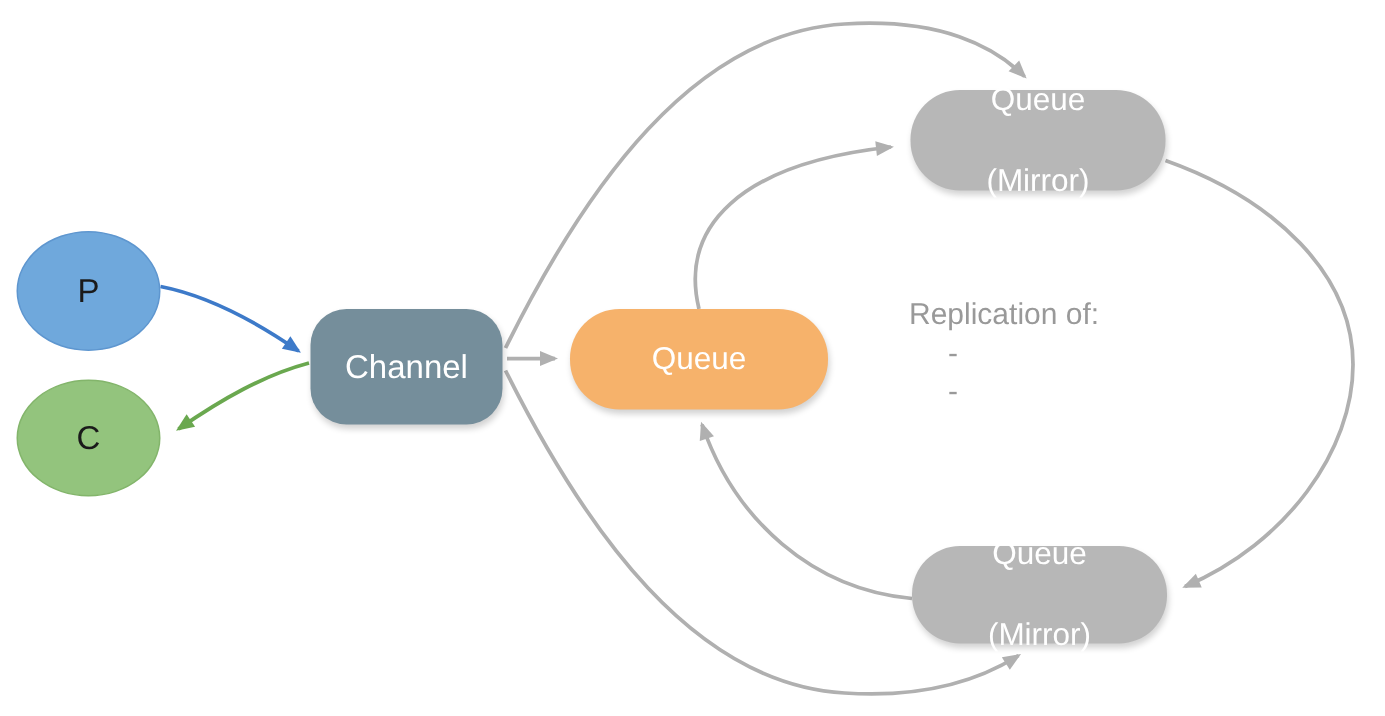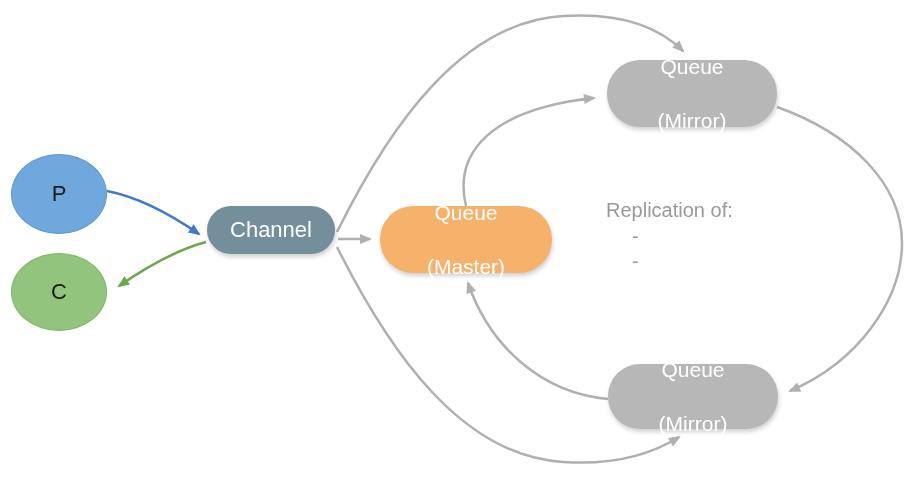--- a/index.html
+++ b/index.html
@@ -31,21 +31,21 @@
   .ellipse.consumer{
     left:11px;top:253px;width:96px;height:78px;
     background:#93c47d;border:1px solid #83b56b;
   }
   .pill{
     color:#ffffff;
     box-shadow:1px 3px 4px rgba(0,0,0,0.18);
   }
   .pill .line{display:block;line-height:26px;}
   .channel{
-    left:207px;top:206px;width:128px;height:48px;
+    left:207px;top:206px;width:128px;height:77px;
     background:#758e9b;border-radius:24px;
     font-size:22px;
   }
   .master{
     left:380px;top:206px;width:172px;height:67px;
     background:#f6b26b;border-radius:33px;
     font-size:21px;
   }
   .mirror-top{
     left:607px;top:60px;width:170px;height:67px;
@@ -101,21 +101,20 @@
   <div class="node ellipse consumer">
     <span>C</span>
   </div>
 
   <div class="node pill channel">
     <span>Channel</span>
   </div>
 
   <div class="node pill master">
     <span class="line">Queue</span>
-    <span class="line">(Master)</span>
   </div>
 
   <div class="node pill mirror-top">
     <span class="line">Queue</span>
     <span class="line">(Mirror)</span>
   </div>
 
   <div class="node pill mirror-bottom">
     <span class="line">Queue</span>
     <span class="line">(Mirror)</span>

